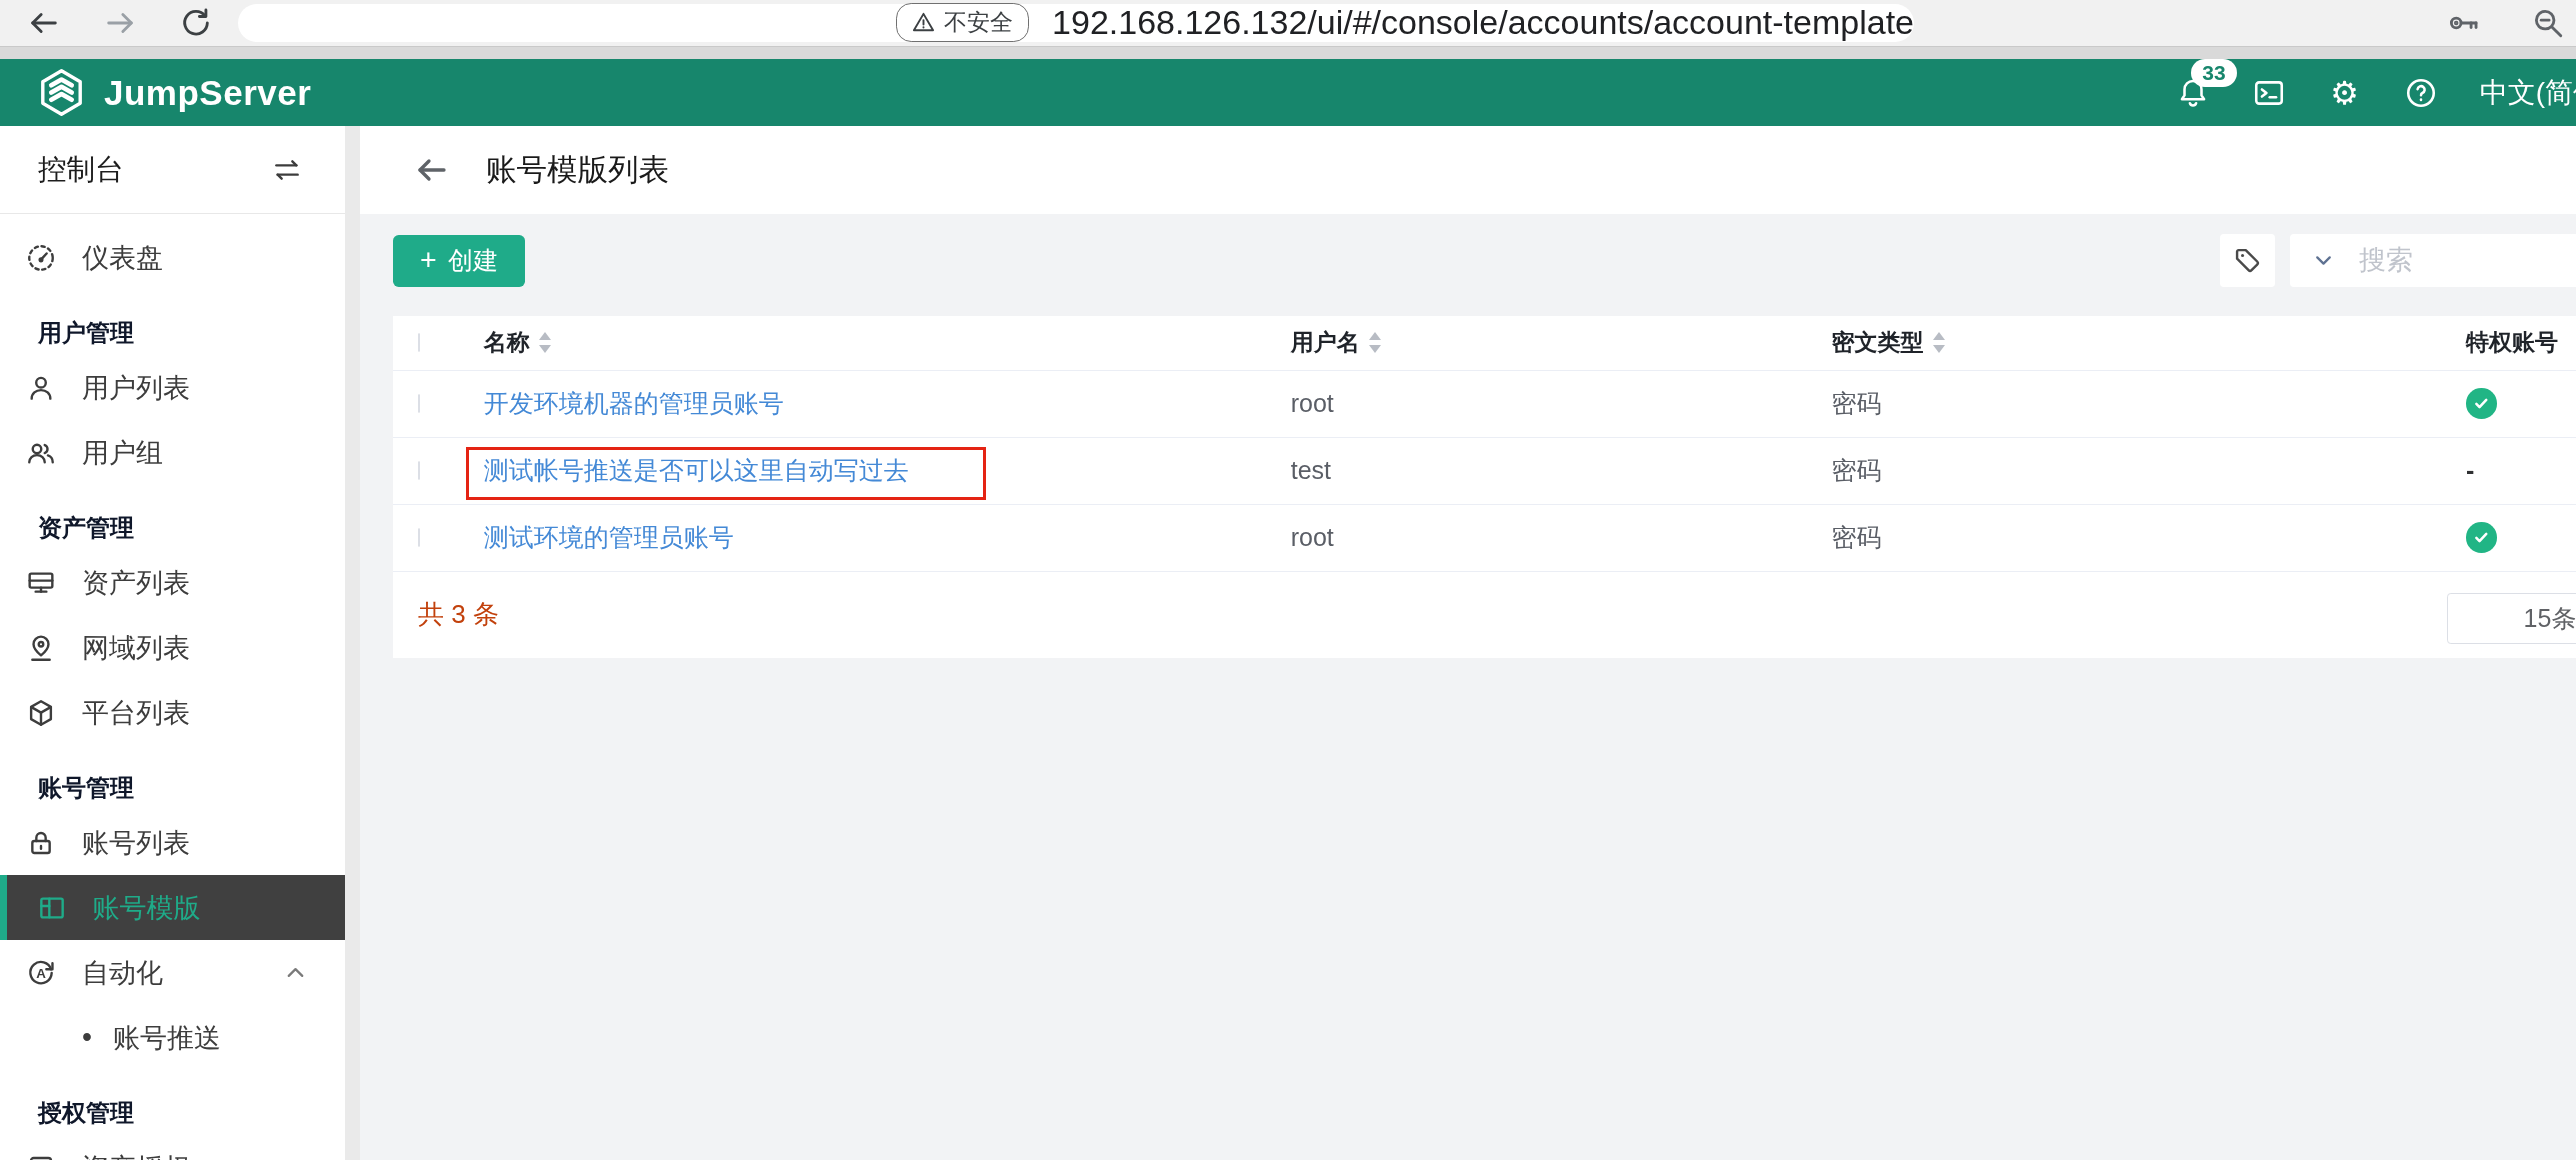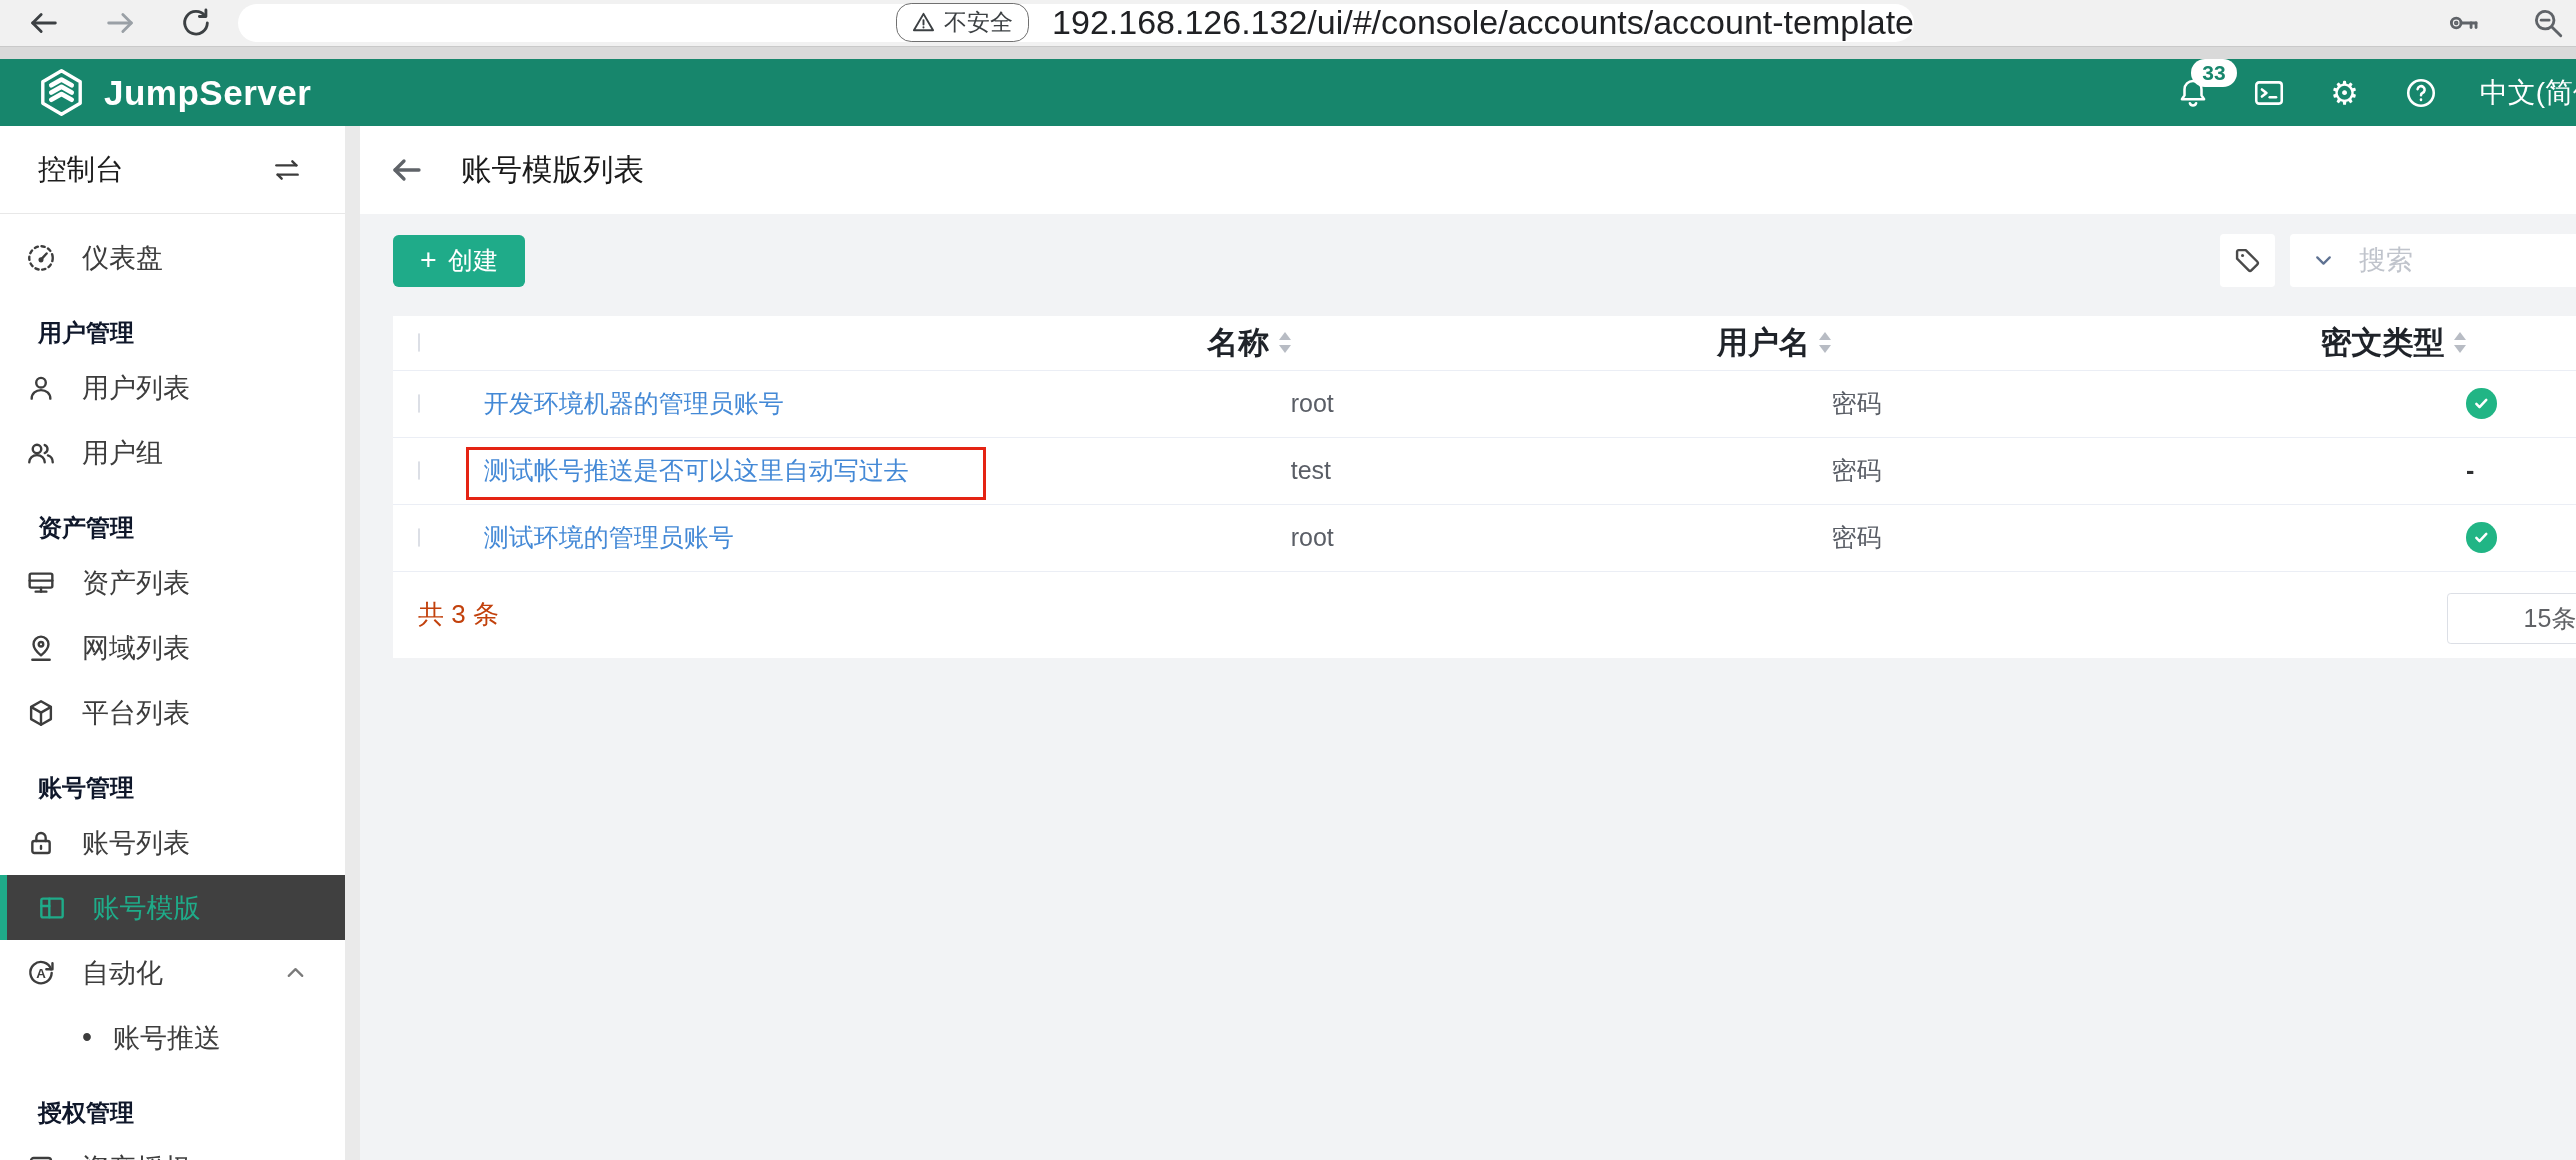--- a/index.html
+++ b/index.html
@@ -58,21 +58,21 @@
     padding-left:38px; font-size:24px; font-weight:bold; color:#0f172a; }
   .side-subitem { height:65px; display:flex; align-items:center; gap:21px;
     padding-left:82px; font-size:27px; color:#3d3d3d; cursor:pointer; }
   .chevron-right { position:absolute; right:36px; width:27px; height:27px; color:#7a7a7a; }
   .chevron-right svg { width:100%; height:100%; }
   .bullet { font-size:28.6px; color:#3d3d3d; }
 
   
   .main { position:absolute; top:126px; left:360px; width:2216px; height:1035px; }
   .page-titlebar { height:88px; background:#ffffff; display:flex; align-items:center;
-    padding-left:29px; gap:36px; }
+    padding-left:54px; gap:36px; }
   .back-ico { width:36px; height:36px; color:#5f6368; cursor:pointer; }
   .back-ico svg { width:100%; height:100%; }
   .page-title { font-size:30.5px; color:#1a1a1a; font-weight:500; }
   .content { height:948px; background:#f2f3f5; padding:20px 0 0 33px; }
 
   .toolbar-row { display:flex; align-items:center; height:53px; margin-bottom:28.6px;
     margin-right:-133px; }
   .btn-create { height:52px; background:#1fab89; color:#ffffff; border:none; border-radius:5.7px;
     font-size:25px; padding:0 27px; display:flex; align-items:center; gap:11.4px; cursor:pointer;
     font-family:inherit; }
@@ -92,21 +92,21 @@
   .card { background:#ffffff; margin-right:-133px; }
   .thead { display:flex; align-items:center; height:55px; padding-left:25px;
     border-bottom:1.9px solid #ebeef5; }
   .trow { position:relative; display:flex; align-items:center; height:67px; padding-left:25px;
     border-bottom:1.9px solid #ebeef5; }
   .col-check { width:67px; }
   .col-name { width:824px; }
   .col-user { width:552px; }
   .col-secret { width:648px; }
   .col-priv { width:248px; }
-  .th { font-size:31px; font-weight:bold; color:#1f2329; display:flex; align-items:center; gap:9.5px;justify-content:flex-end; }
+  .th { font-size:23px; font-weight:bold; color:#1f2329; display:flex; align-items:center; gap:9.5px; }
   .sorter { display:inline-flex; flex-direction:column; gap:4.8px; cursor:pointer; }
   .sorter .up { width:0; height:0; border-left:6.7px solid transparent; border-right:6.7px solid transparent;
     border-bottom:8.6px solid #b8bcc4; }
   .sorter .down { width:0; height:0; border-left:6.7px solid transparent; border-right:6.7px solid transparent;
     border-top:8.6px solid #b8bcc4; }
   .checkbox { width:25px; height:25px; border:1.9px solid #dcdfe6; border-radius:3.8px;
     background:#ffffff; cursor:pointer; }
   .cell-link { font-size:25px; color:#4489d6; text-decoration:none; cursor:pointer; }
   .cell-text { font-size:25px; color:#5a5e66; }
   .check-circle { width:30.5px; height:30.5px; border-radius:50%; background:#21b585;

